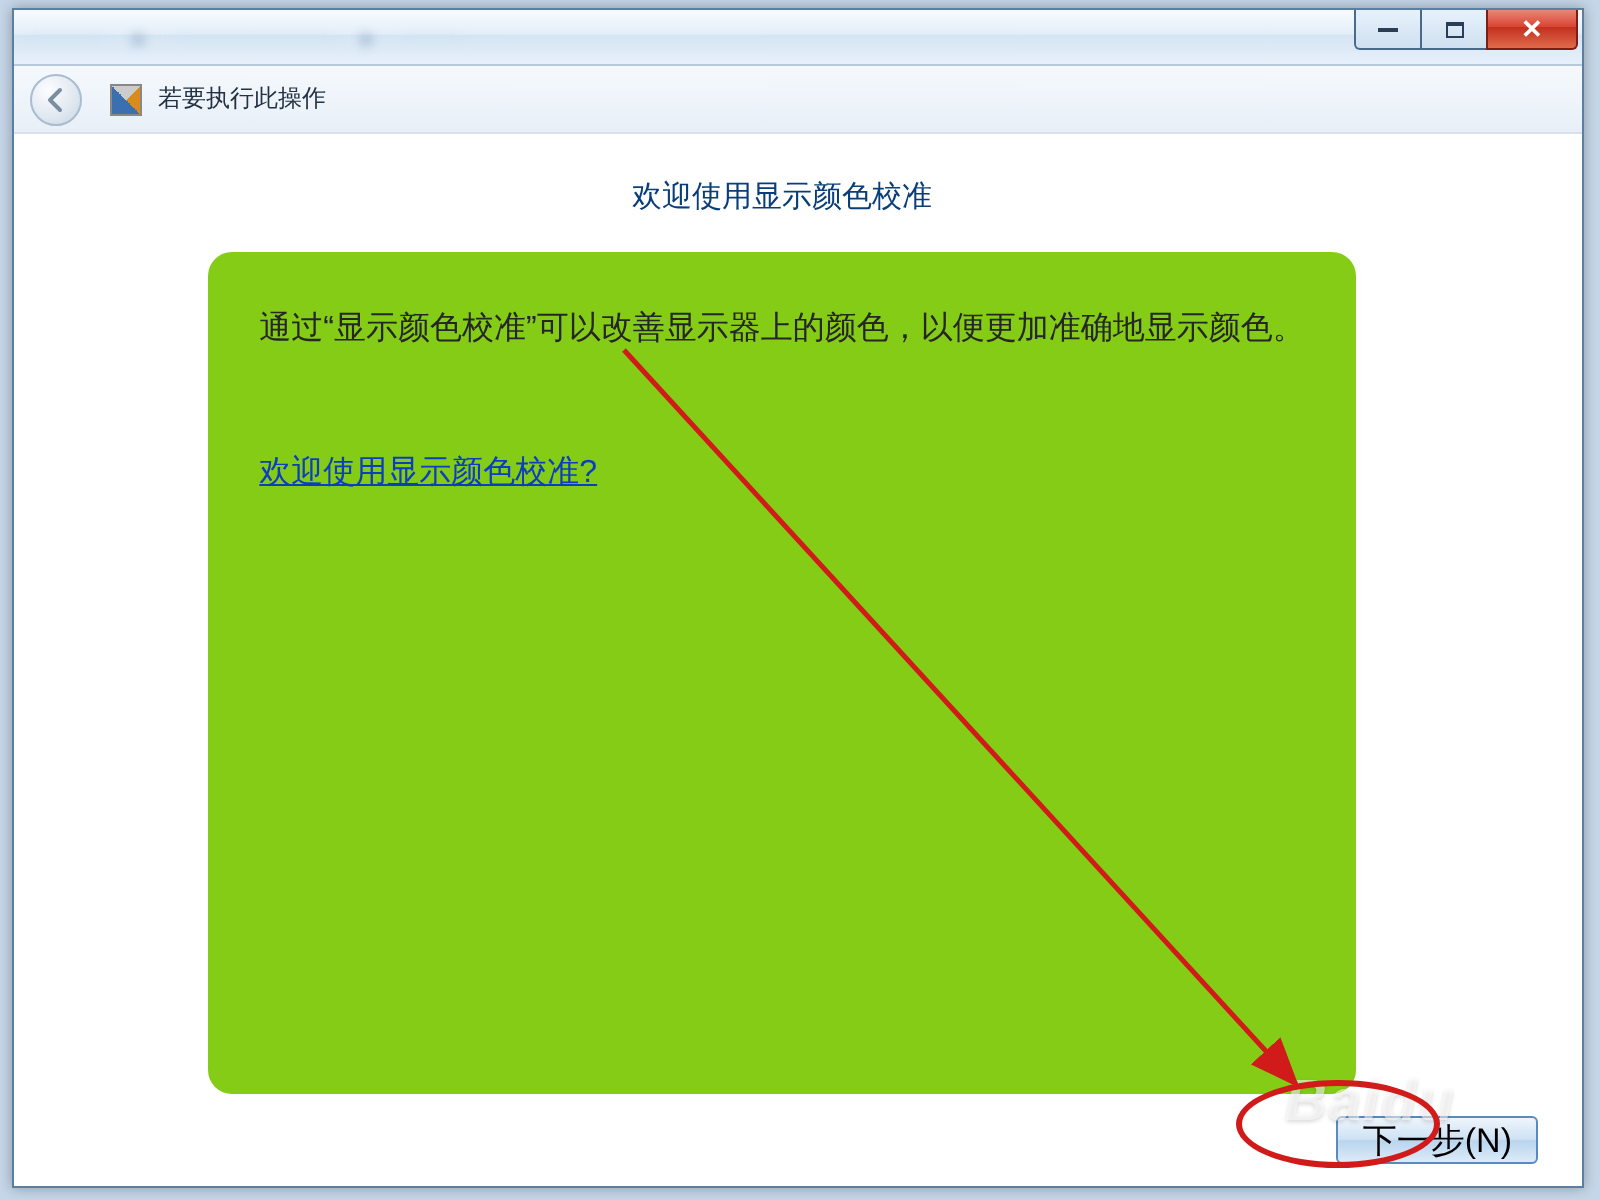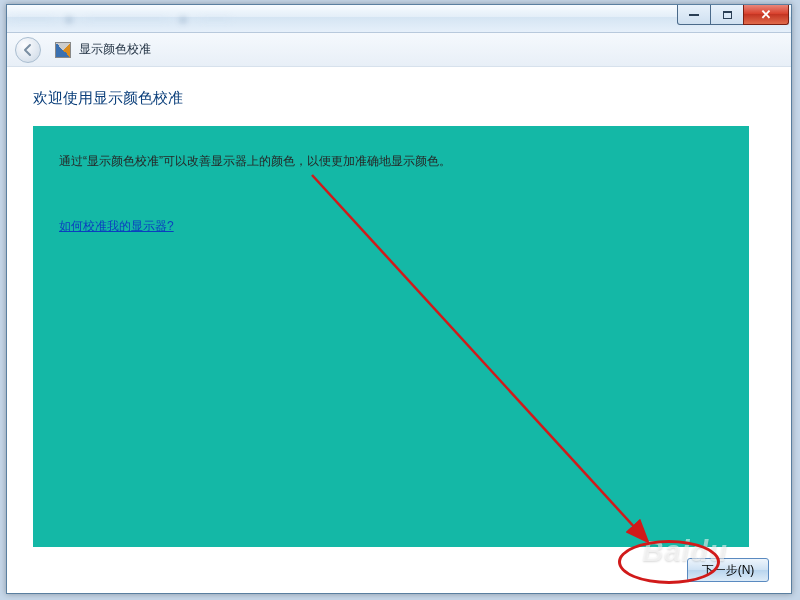--- a/index.html
+++ b/index.html
@@ -90,51 +90,52 @@
         linear-gradient(45deg, #3a70b0 0 50%, transparent 0),
         linear-gradient(-45deg, #d98b1e 0 50%, transparent 0),
         #ccc;
       border: 1px solid #888;
     }
     .app-title { color: #233344; font-size: 12px; }
 
     .content {
       padding: 22px 42px 0 26px;
       height: calc(100% - 28px - 34px - 46px);
-      display: flex; flex-direction: column;
+      display: flex; flex-direction: column; align-items: center;
     }
     .heading {
       color: #0a3e7a;
       font-size: 15px;
       font-weight: normal;
       margin-bottom: 18px;
     }
     .body-area {
       flex: 1;
-      background: #14b8a6;
+      background: #84cc16;
       padding: 26px 26px 0 26px;
       color: #262626;
-      font-size: 12px;
+      font-size: 16px;
       line-height: 1.6;
       position: relative;
+      border-radius: 12px;
     }
     .body-area p { margin-bottom: 46px; }
     .help-link { color: #0b3fbf; text-decoration: underline; cursor: pointer; }
 
     .footer {
       height: 46px;
       padding: 0 22px;
       display: flex; align-items: center; justify-content: flex-end;
       gap: 10px;
       background: #fff;
     }
     .btn {
       min-width: 82px; height: 24px;
       padding: 0 12px;
-      font-size: 12px;
+      font-size: 17px;
       border: 1px solid #8a8a8a;
       background: linear-gradient(#fafafa, #e2e2e2);
       border-radius: 3px;
       cursor: pointer;
     }
     .btn.primary {
       background: linear-gradient(#eef5fc, #cfe2f4 48%, #b9d5ee 52%, #dcebf8);
       border-color: #5a8ac0;
     }
 
@@ -193,28 +194,28 @@
     </div>
   </div>
 
   <div class="nav-row">
     <div class="back-btn">
       <svg width="14" height="14" viewBox="0 0 14 14">
         <path d="M9 2 L4 7 L9 12" stroke="#7a8ea2" stroke-width="2" fill="none" stroke-linecap="round" stroke-linejoin="round"></path>
       </svg>
     </div>
     <div class="app-icon"></div>
-    <div class="app-title">显示颜色校准</div>
+    <div class="app-title">若要执行此操作</div>
   </div>
 
   <div class="content">
     <div class="heading">欢迎使用显示颜色校准</div>
     <div class="body-area">
       <p>通过“显示颜色校准”可以改善显示器上的颜色，以便更加准确地显示颜色。</p>
-      <a class="help-link">如何校准我的显示器?</a>
+      <a class="help-link">欢迎使用显示颜色校准?</a>
     </div>
   </div>
 
   <div class="footer">
     <button class="btn primary">下一步(N)</button>
   </div>
 
 </div>
 
 <svg class="annotation-arrow" width="800" height="600">

